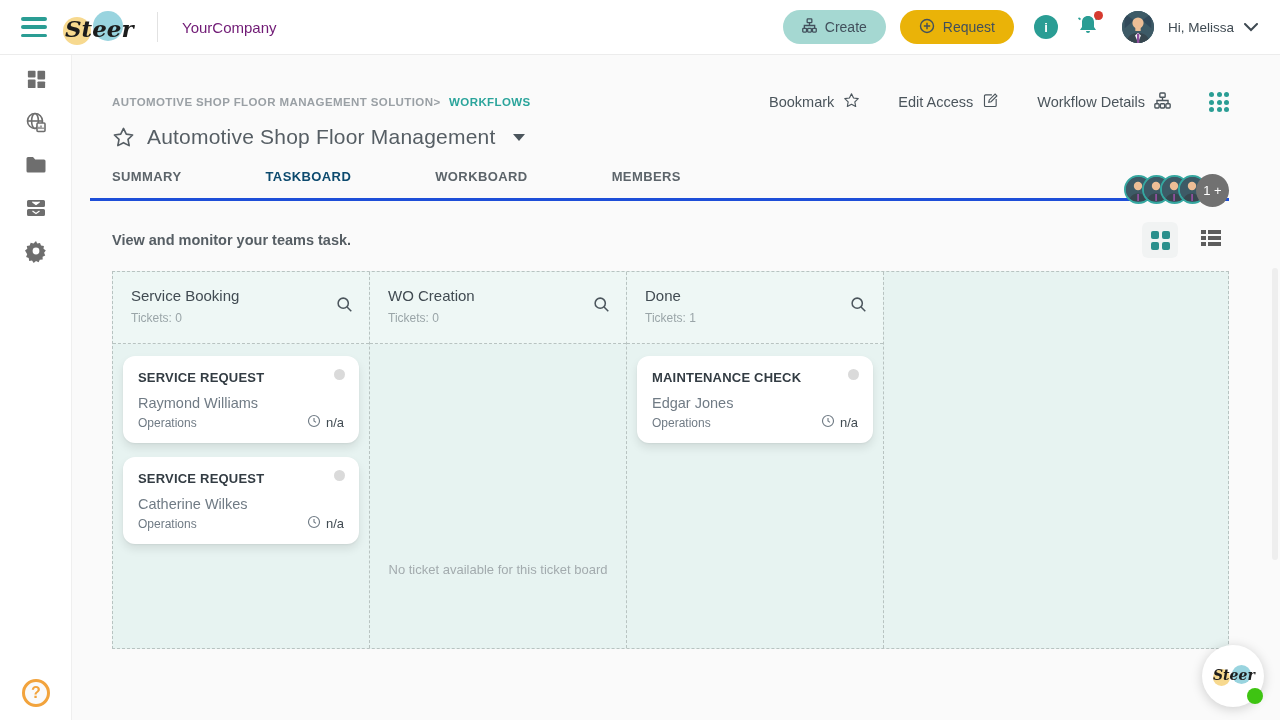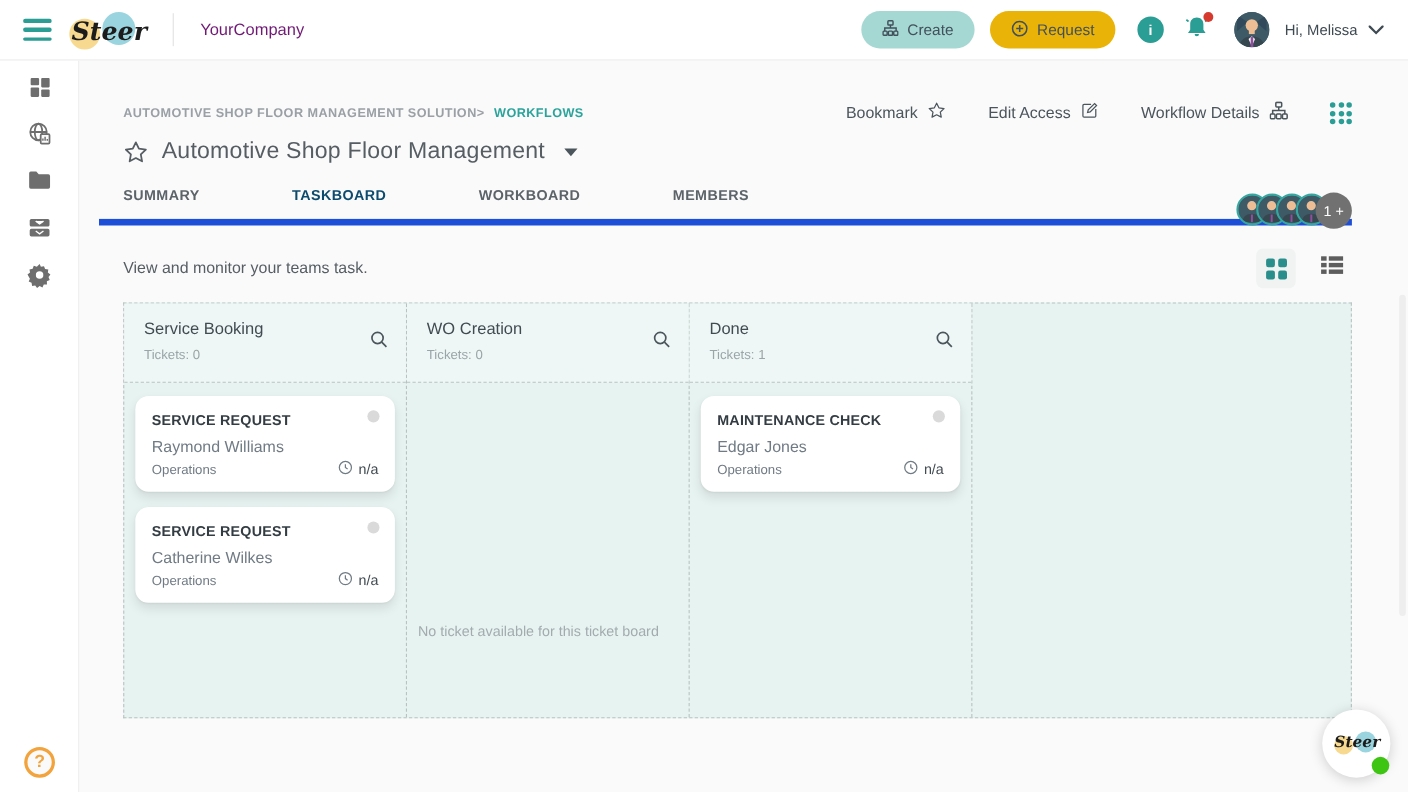--- a/index.html
+++ b/index.html
@@ -51,50 +51,50 @@
   .action-link { display:flex; align-items:center; gap:9px; font-size:14.5px; color:#4b555c; cursor:pointer; }
   .grid9 { display:grid; grid-template-columns:repeat(3,5px); grid-gap:2.5px; cursor:pointer; }
   .grid9 i { width:5px; height:5px; border-radius:50%; background:#2a9d94; }
 
   .title-row { margin-top:13px; display:flex; align-items:center; gap:12px; }
   .title-star { cursor:pointer; display:flex; }
   .page-title { font-size:21px; color:#565e64; font-weight:500; letter-spacing:.2px; }
   .title-caret { margin-left:6px; width:0; height:0; border-left:6px solid transparent;
                  border-right:6px solid transparent; border-top:7px solid #4b555c; cursor:pointer; }
 
-  .tabs-row { margin-top:20px; display:flex; align-items:flex-end; gap:84px; border-bottom:6px solid #1d4ed8;
+  .tabs-row { margin-top:20px; display:flex; align-items:flex-end; gap:84px; border-bottom:3px solid #1d4ed8;
               padding-bottom:14px; position:relative; margin-left:-22px; padding-left:22px; }
   .tab { font-size:13px; font-weight:bold; letter-spacing:.4px; color:#5c646a; cursor:pointer; }
   .tab.active { color:#0c4a6e; }
   .avatar-stack { position:absolute; right:0; bottom:-9px; display:flex; }
   .stack-av { width:29px; height:29px; border-radius:50%; border:2.5px solid #35a7a0; overflow:hidden;
               background:#3d5a66; margin-left:-11px; cursor:pointer; }
   .stack-av:first-child { margin-left:0; }
   .stack-more { width:33px; height:33px; border-radius:50%; background:#717171; color:#fff; font-size:13px;
                 display:flex; align-items:center; justify-content:center; margin-left:-11px; margin-top:-1px; cursor:pointer;}
 
   .sub-row { margin-top:21px; display:flex; align-items:center; justify-content:space-between; }
-  .sub-text { font-size:14.5px; color:#565e64; }
+  .sub-text { font-size:14.5px; color:#565e64;font-weight:bold; }
   .view-toggles { display:flex; align-items:center; gap:15px; }
   .vt { width:36px; height:36px; border-radius:6px; display:flex; align-items:center; justify-content:center; cursor:pointer; }
   .vt.active { background:#f1f3f3; }
   .gridview { display:grid; grid-template-columns:8px 8px; grid-gap:3px; }
   .gridview i { width:8px; height:8px; border-radius:2px; background:#2a8f8c; }
 
   
   .board { margin-top:13px; height:378px; display:flex; border:1px dashed #b8c3c1; background:#e7f3f1; }
   .col { width:257px; border-right:1px dashed #b8c3c1; display:flex; flex-direction:column; }
   .col-spacer { flex:1; }
   .col-header { height:72px; background:#eef7f5; border-bottom:1px dashed #b8c3c1; position:relative;
                 padding:15px 18px 0 18px; }
   .col-name { font-size:15px; color:#414b52; }
   .col-tickets { font-size:12px; color:#9aa5a8; margin-top:7px; }
   .col-search { position:absolute; right:16px; top:24px; cursor:pointer; }
   .col-body { flex:1; padding:12px 10px; }
-  .col-body.empty-center { display:flex; padding-top:218px; }
+  .col-body.empty-center { display:flex; justify-content:center; padding-top:218px; }
   .empty-text { font-size:13px; color:#a3abae; }
 
   .card { position:relative; background:#fff; border-radius:12px; padding:14px 15px 12px;
           box-shadow:0 5px 10px rgba(0,0,0,.09), 0 1px 2px rgba(0,0,0,.05); margin-bottom:14px; cursor:pointer; }
   .card-title { font-size:13px; font-weight:bold; color:#333c43; letter-spacing:.2px; }
   .card-dot { position:absolute; top:13px; right:14px; width:11px; height:11px; border-radius:50%; background:#dadada; }
   .card-name { font-size:14.5px; color:#707b85; margin-top:10px; }
   .card-foot { display:flex; align-items:center; justify-content:space-between; margin-top:3px; }
   .card-team { font-size:12px; color:#707b85; }
   .card-due { display:flex; align-items:center; gap:5px; font-size:13px; color:#414b52;justify-content:space-between; }

